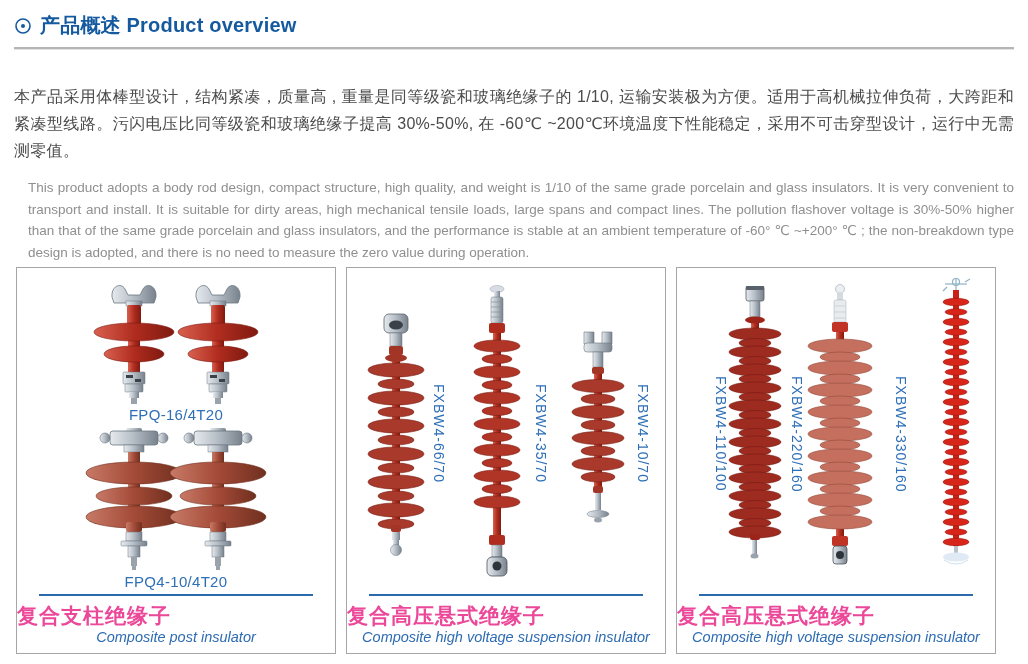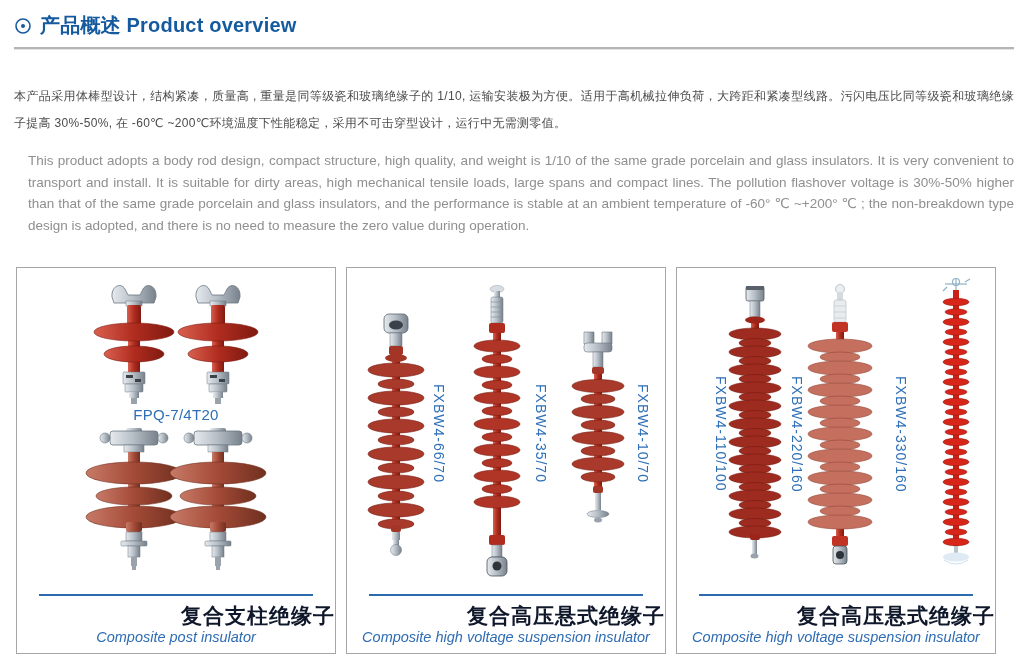--- a/index.html
+++ b/index.html
@@ -7,21 +7,21 @@
     width:1028px;height:664px;position:relative;overflow:hidden;
     font-family:"Liberation Sans","DejaVu Sans",sans-serif;
     -webkit-font-smoothing:antialiased;
   }
   
   .header{display:flex;align-items:center;gap:8px;padding:12px 27px 6px 14px;}
   .header .title{font-size:20px;font-weight:700;color:#155a9f;letter-spacing:.2px;}
   .rule{height:2px;background:#b5b5b5;margin:2px 14px 0 14px;box-shadow:0 1px 0 #e3e3e3;}
   
   .intro-zh{
-    margin:34px 14px 12px 14px;color:#4b4b4b;font-size:12px;line-height:27px;
+    margin:34px 14px 12px 14px;color:#4b4b4b;font-size:16px;line-height:27px;
     letter-spacing:.3px;text-align:justify;
   }
   .intro-en{
     margin:13px 14px 0 28px;color:#8f8f8f;font-size:13.5px;line-height:21.5px;
     text-align:justify;
   }
   
   .panels{position:absolute;left:16px;top:267px;display:flex;gap:10px;}
   .panel{
     position:relative;width:320px;height:387px;border:1px solid #a6a6a6;
@@ -31,22 +31,22 @@
   .model-label{
     position:absolute;left:0;right:0;text-align:center;
     color:#2e6fb7;font-size:15px;letter-spacing:.3px;
   }
   .vmodel{
     position:absolute;writing-mode:vertical-lr;color:#2e6fb7;font-size:14px;
     letter-spacing:1px;white-space:nowrap;
   }
   .panel-divider{position:absolute;left:22px;right:22px;top:326px;height:2px;background:#2a6aad;}
   .panel-title-zh{
-    position:absolute;left:0;right:0;top:334px;text-align:right;
-    color:#0f172a;font-size:21px;font-weight:700;letter-spacing:1px;font-family:Liberation Serif, serif;
+    position:absolute;left:0;right:0;top:334px;text-align:left;
+    color:#ec4899;font-size:21px;font-weight:700;letter-spacing:1px;font-family:Liberation Serif, serif;
   }
   .panel-title-en{
     position:absolute;left:0;right:0;top:361px;text-align:center;
     color:#2e6cb3;font-size:14.5px;font-style:italic;
   }
   svg{display:block;}
 </style>
 </head>
 <body>
 
@@ -127,21 +127,21 @@
         <use href="#e40" x="48" y="52"></use>
           <use href="#e30" x="48" y="74"></use>
       </g>
       <rect x="37" y="92" width="22" height="12" rx="1" fill="url(#met)" stroke="#6b7680" stroke-width="0.5"></rect>
       <rect x="40" y="95" width="7" height="3" fill="#3a4148"></rect>
         <rect x="49" y="99" width="6" height="3" fill="#3a4148"></rect>
       <rect x="39" y="104" width="18" height="8" rx="1" fill="url(#met)" stroke="#6b7680" stroke-width="0.5"></rect>
       <rect x="43" y="112" width="10" height="6" fill="url(#met)"></rect>
       <rect x="45" y="118" width="6" height="6" fill="#9aa3ac"></rect>
     </svg>
-    <div class="model-label" style="top:138px">FPQ-7/4T20</div>
+    <div class="model-label" style="top:138px">FPQ-16/4T20</div>
 
     <svg class="abs" style="left:59px;top:160px" width="116" height="142" viewBox="0 0 116 142">
       <rect x="50" y="0" width="16" height="5" rx="2" fill="url(#met)"></rect>
       <rect x="34" y="3" width="48" height="14" rx="3" fill="url(#met)" stroke="#6b7680" stroke-width="0.8"></rect>
       <circle cx="29" cy="10" r="5" fill="url(#met)" stroke="#6b7680" stroke-width="0.6"></circle>
       <circle cx="87" cy="10" r="5" fill="url(#met)" stroke="#6b7680" stroke-width="0.6"></circle>
       <rect x="48" y="17" width="20" height="7" fill="url(#met)" stroke="#6b7680" stroke-width="0.5"></rect>
       <rect x="52" y="24" width="12" height="70" fill="url(#brickg)"></rect>
       <g fill="url(#brickg)" stroke="#70301f" stroke-width="0.6">
         <use href="#e48" x="58" y="45"></use>
@@ -167,20 +167,21 @@
           <use href="#e38" x="58" y="68"></use>
           <use href="#e48" x="58" y="89"></use>
       </g>
       <rect x="50" y="94" width="16" height="10" rx="2" fill="url(#brickg)"></rect>
       <rect x="50" y="104" width="16" height="9" fill="url(#met)" stroke="#6b7680" stroke-width="0.5"></rect>
       <rect x="45" y="113" width="26" height="5" rx="1" fill="url(#met)" stroke="#6b7680" stroke-width="0.5"></rect>
       <rect x="52" y="118" width="12" height="11" fill="url(#met)" stroke="#6b7680" stroke-width="0.5"></rect>
       <rect x="55" y="129" width="6" height="9" fill="#9aa3ac"></rect>
       <rect x="56" y="138" width="4" height="4" fill="#9aa3ac"></rect>
     </svg>
+    <div class="model-label" style="top:305px">FPQ4-10/4T20</div>
 
     <div class="panel-divider"></div>
     <div class="panel-title-zh">复合支柱绝缘子</div>
     <div class="panel-title-en">Composite post insulator</div>
   </div>
 
   <div class="panel">
 
     <svg class="abs" style="left:17px;top:45px" width="64" height="244" viewBox="0 0 64 244">
       <rect x="20" y="1" width="24" height="19" rx="5" fill="url(#met)" stroke="#5b646e" stroke-width="0.8"></rect>

